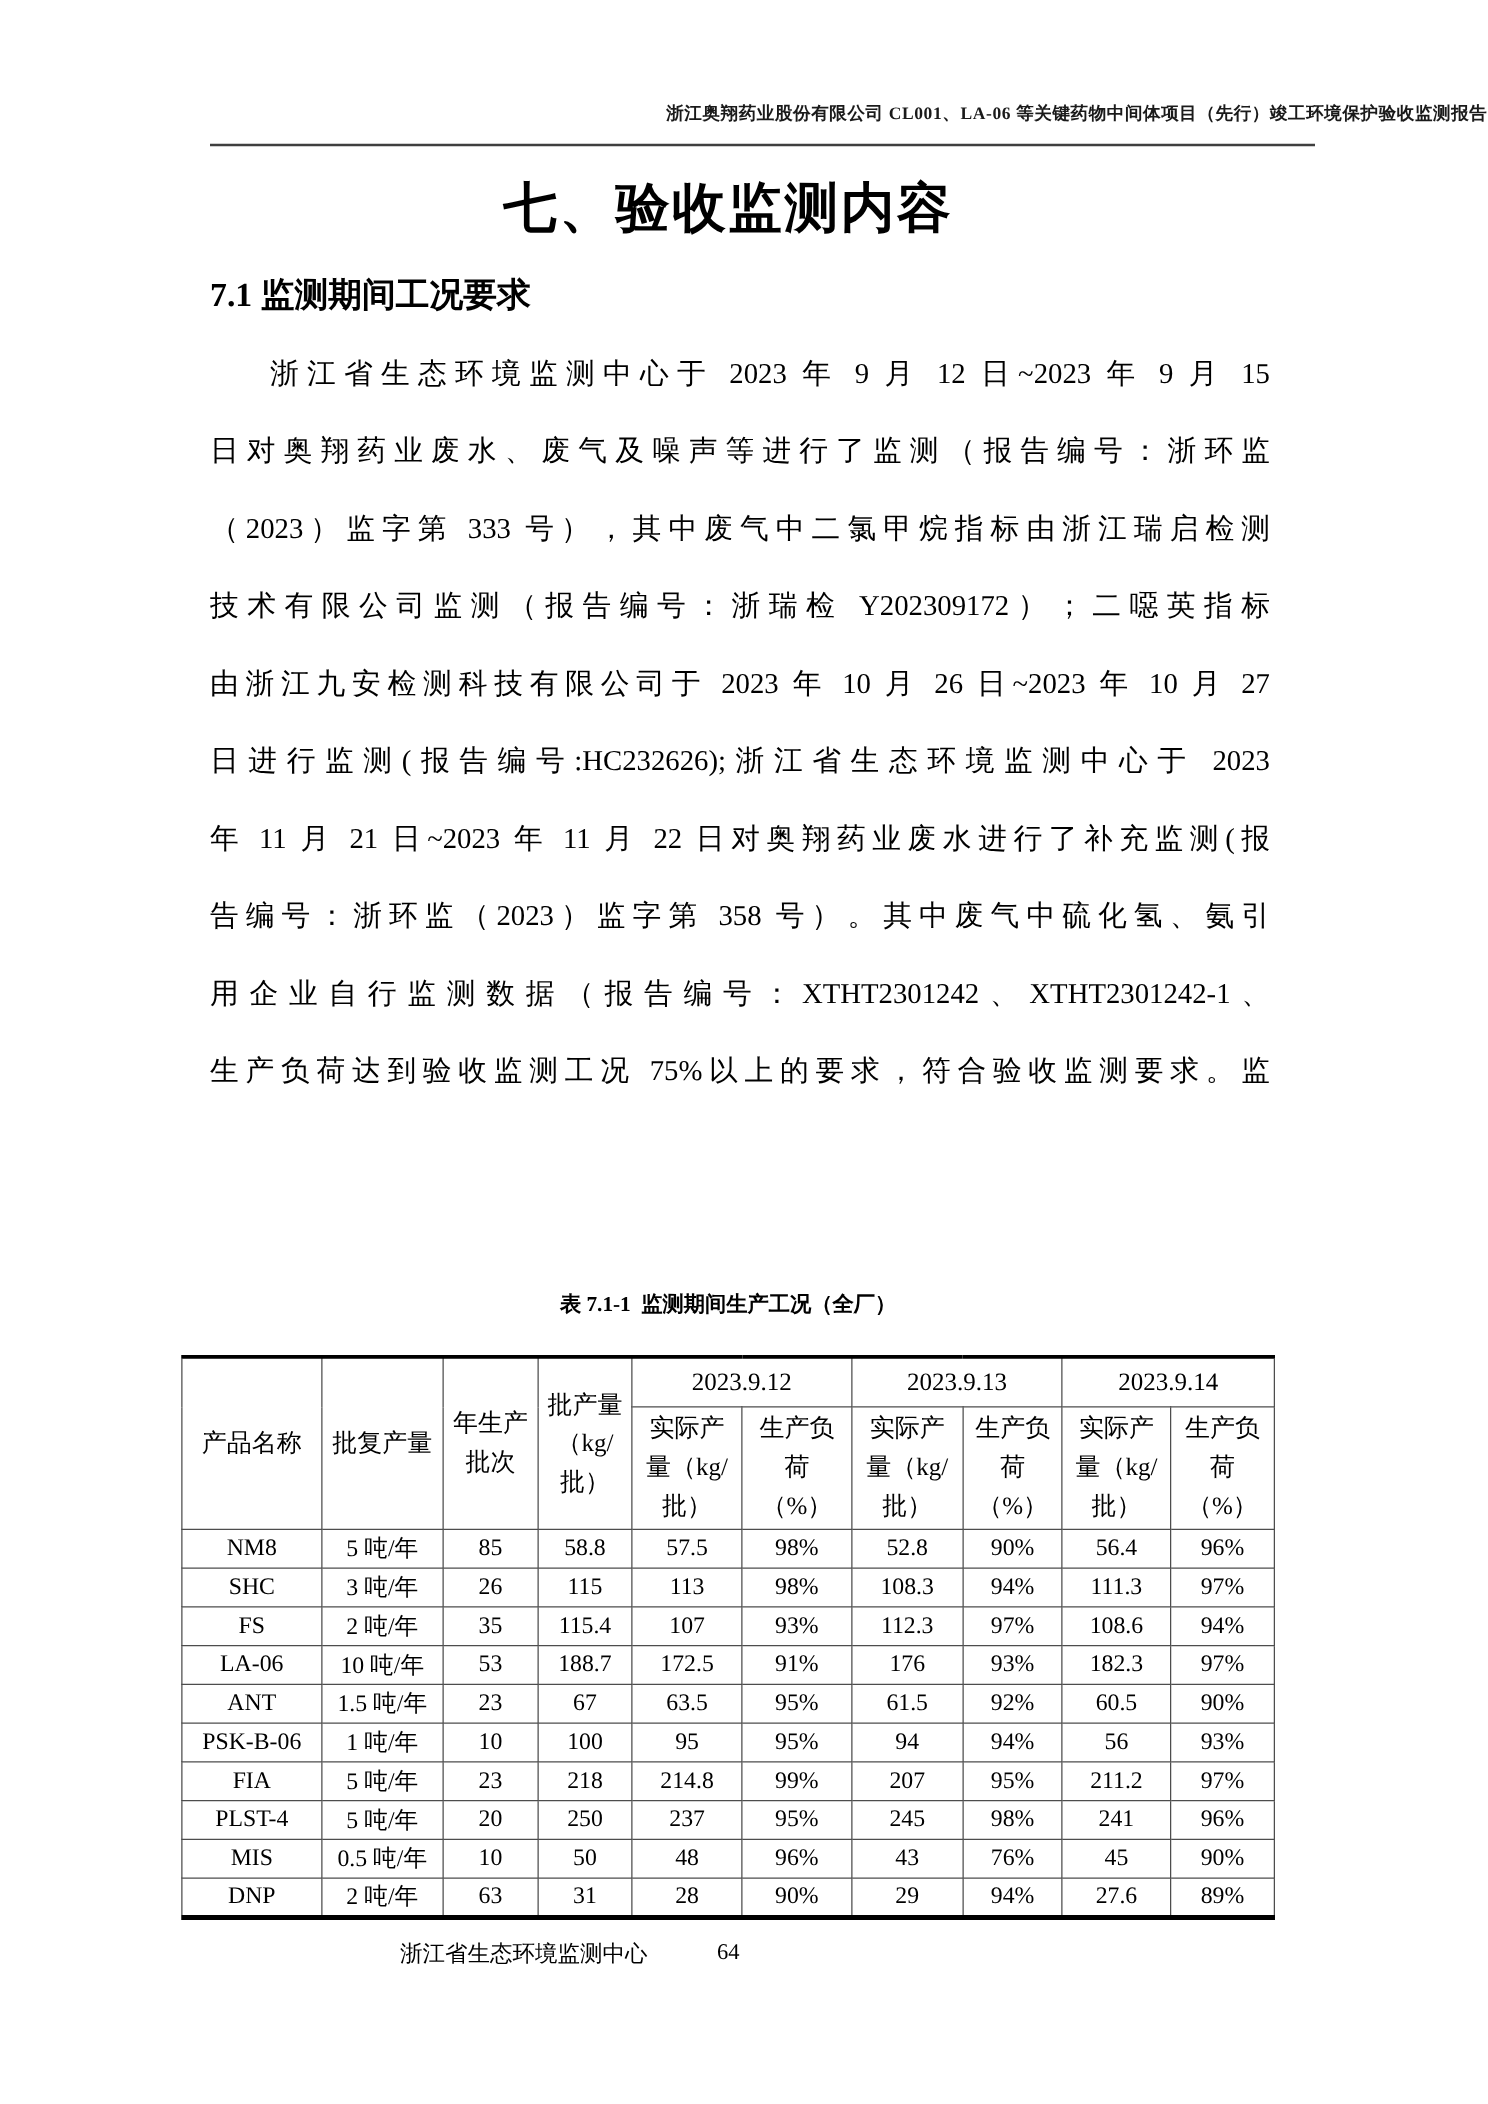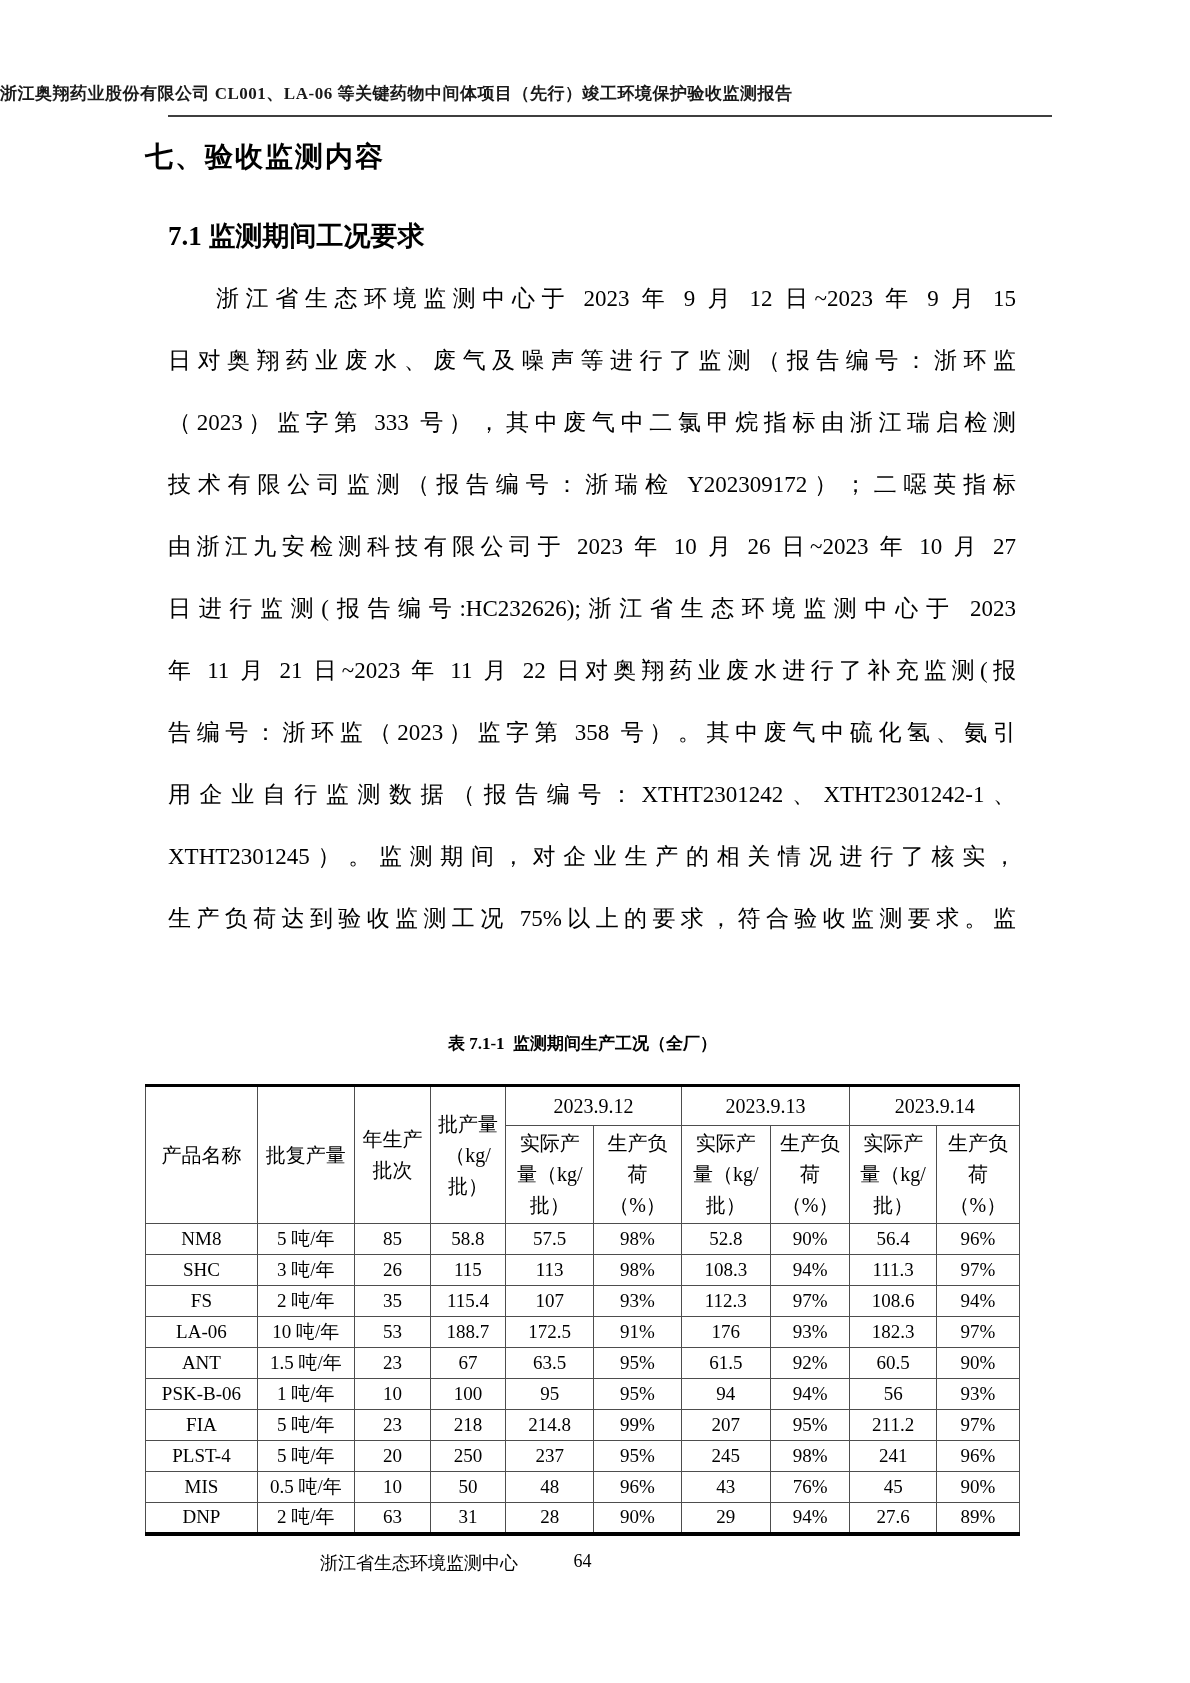--- a/index.html
+++ b/index.html
@@ -6,35 +6,35 @@
   html, body { background: #fff; }
   body {
     width: 1190px; height: 1683px;
     position: relative;
     font-family: "Liberation Serif", "DejaVu Serif", serif;
     color: #000;
     overflow: hidden;
   }
   .running-header {
     position: absolute; top: 82px; left: 0; width: 100%;
-    text-align: left;
-    font-size: 17px; font-weight: 700; color: #1a1a1a;
+    text-align: right;
+    font-size: 14px; font-weight: 700; color: #1a1a1a;
     letter-spacing: 0.5px;
   }
   .header-rule {
     position: absolute; top: 115px; left: 168px; width: 884px;
     border-top: 2px solid #3f3f3f;
   }
   .content {
     position: absolute; top: 0; left: 145px; width: 875px; height: 100%;
   }
   .doc-title {
     position: absolute; top: 138px; left: 0; width: 100%;
-    text-align: left;
-    font-size: 28px; font-weight: 700;
+    text-align: center;
+    font-size: 43px; font-weight: 700;
     letter-spacing: 2px;
   }
   .section-heading {
     position: absolute; top: 218px; left: 23px;
     font-size: 27px; font-weight: 700;
   }
   .paragraph {
     position: absolute; top: 268px; left: 23px; width: 848px;
     font-size: 23px;
   }
@@ -94,21 +94,20 @@
   <div class="paragraph">
     <div class="para-line first">浙江省生态环境监测中心于 2023 年 9 月 12 日~2023 年 9 月 15</div>
     <div class="para-line">日对奥翔药业废水、废气及噪声等进行了监测（报告编号：浙环监</div>
     <div class="para-line">（2023）监字第 333 号），其中废气中二氯甲烷指标由浙江瑞启检测</div>
     <div class="para-line">技术有限公司监测（报告编号：浙瑞检 Y202309172）；二噁英指标</div>
     <div class="para-line">由浙江九安检测科技有限公司于 2023 年 10 月 26 日~2023 年 10 月 27</div>
     <div class="para-line">日进行监测(报告编号:HC232626);浙江省生态环境监测中心于 2023</div>
     <div class="para-line">年 11 月 21 日~2023 年 11 月 22 日对奥翔药业废水进行了补充监测(报</div>
     <div class="para-line">告编号：浙环监（2023）监字第 358 号）。其中废气中硫化氢、氨引</div>
     <div class="para-line">用企业自行监测数据（报告编号：XTHT2301242、XTHT2301242-1、</div>
-    <div class="para-line">XTHT2301245）。监测期间，对企业生产的相关情况进行了核实，</div>
     <div class="para-line">生产负荷达到验收监测工况 75%以上的要求，符合验收监测要求。监</div>
   </div>
 
   <div class="table-caption">表 7.1-1  监测期间生产工况（全厂）</div>
 
   <table class="production">
     <colgroup>
       <col style="width:12.8%">
         <col style="width:11.1%">
         <col style="width:8.7%">

